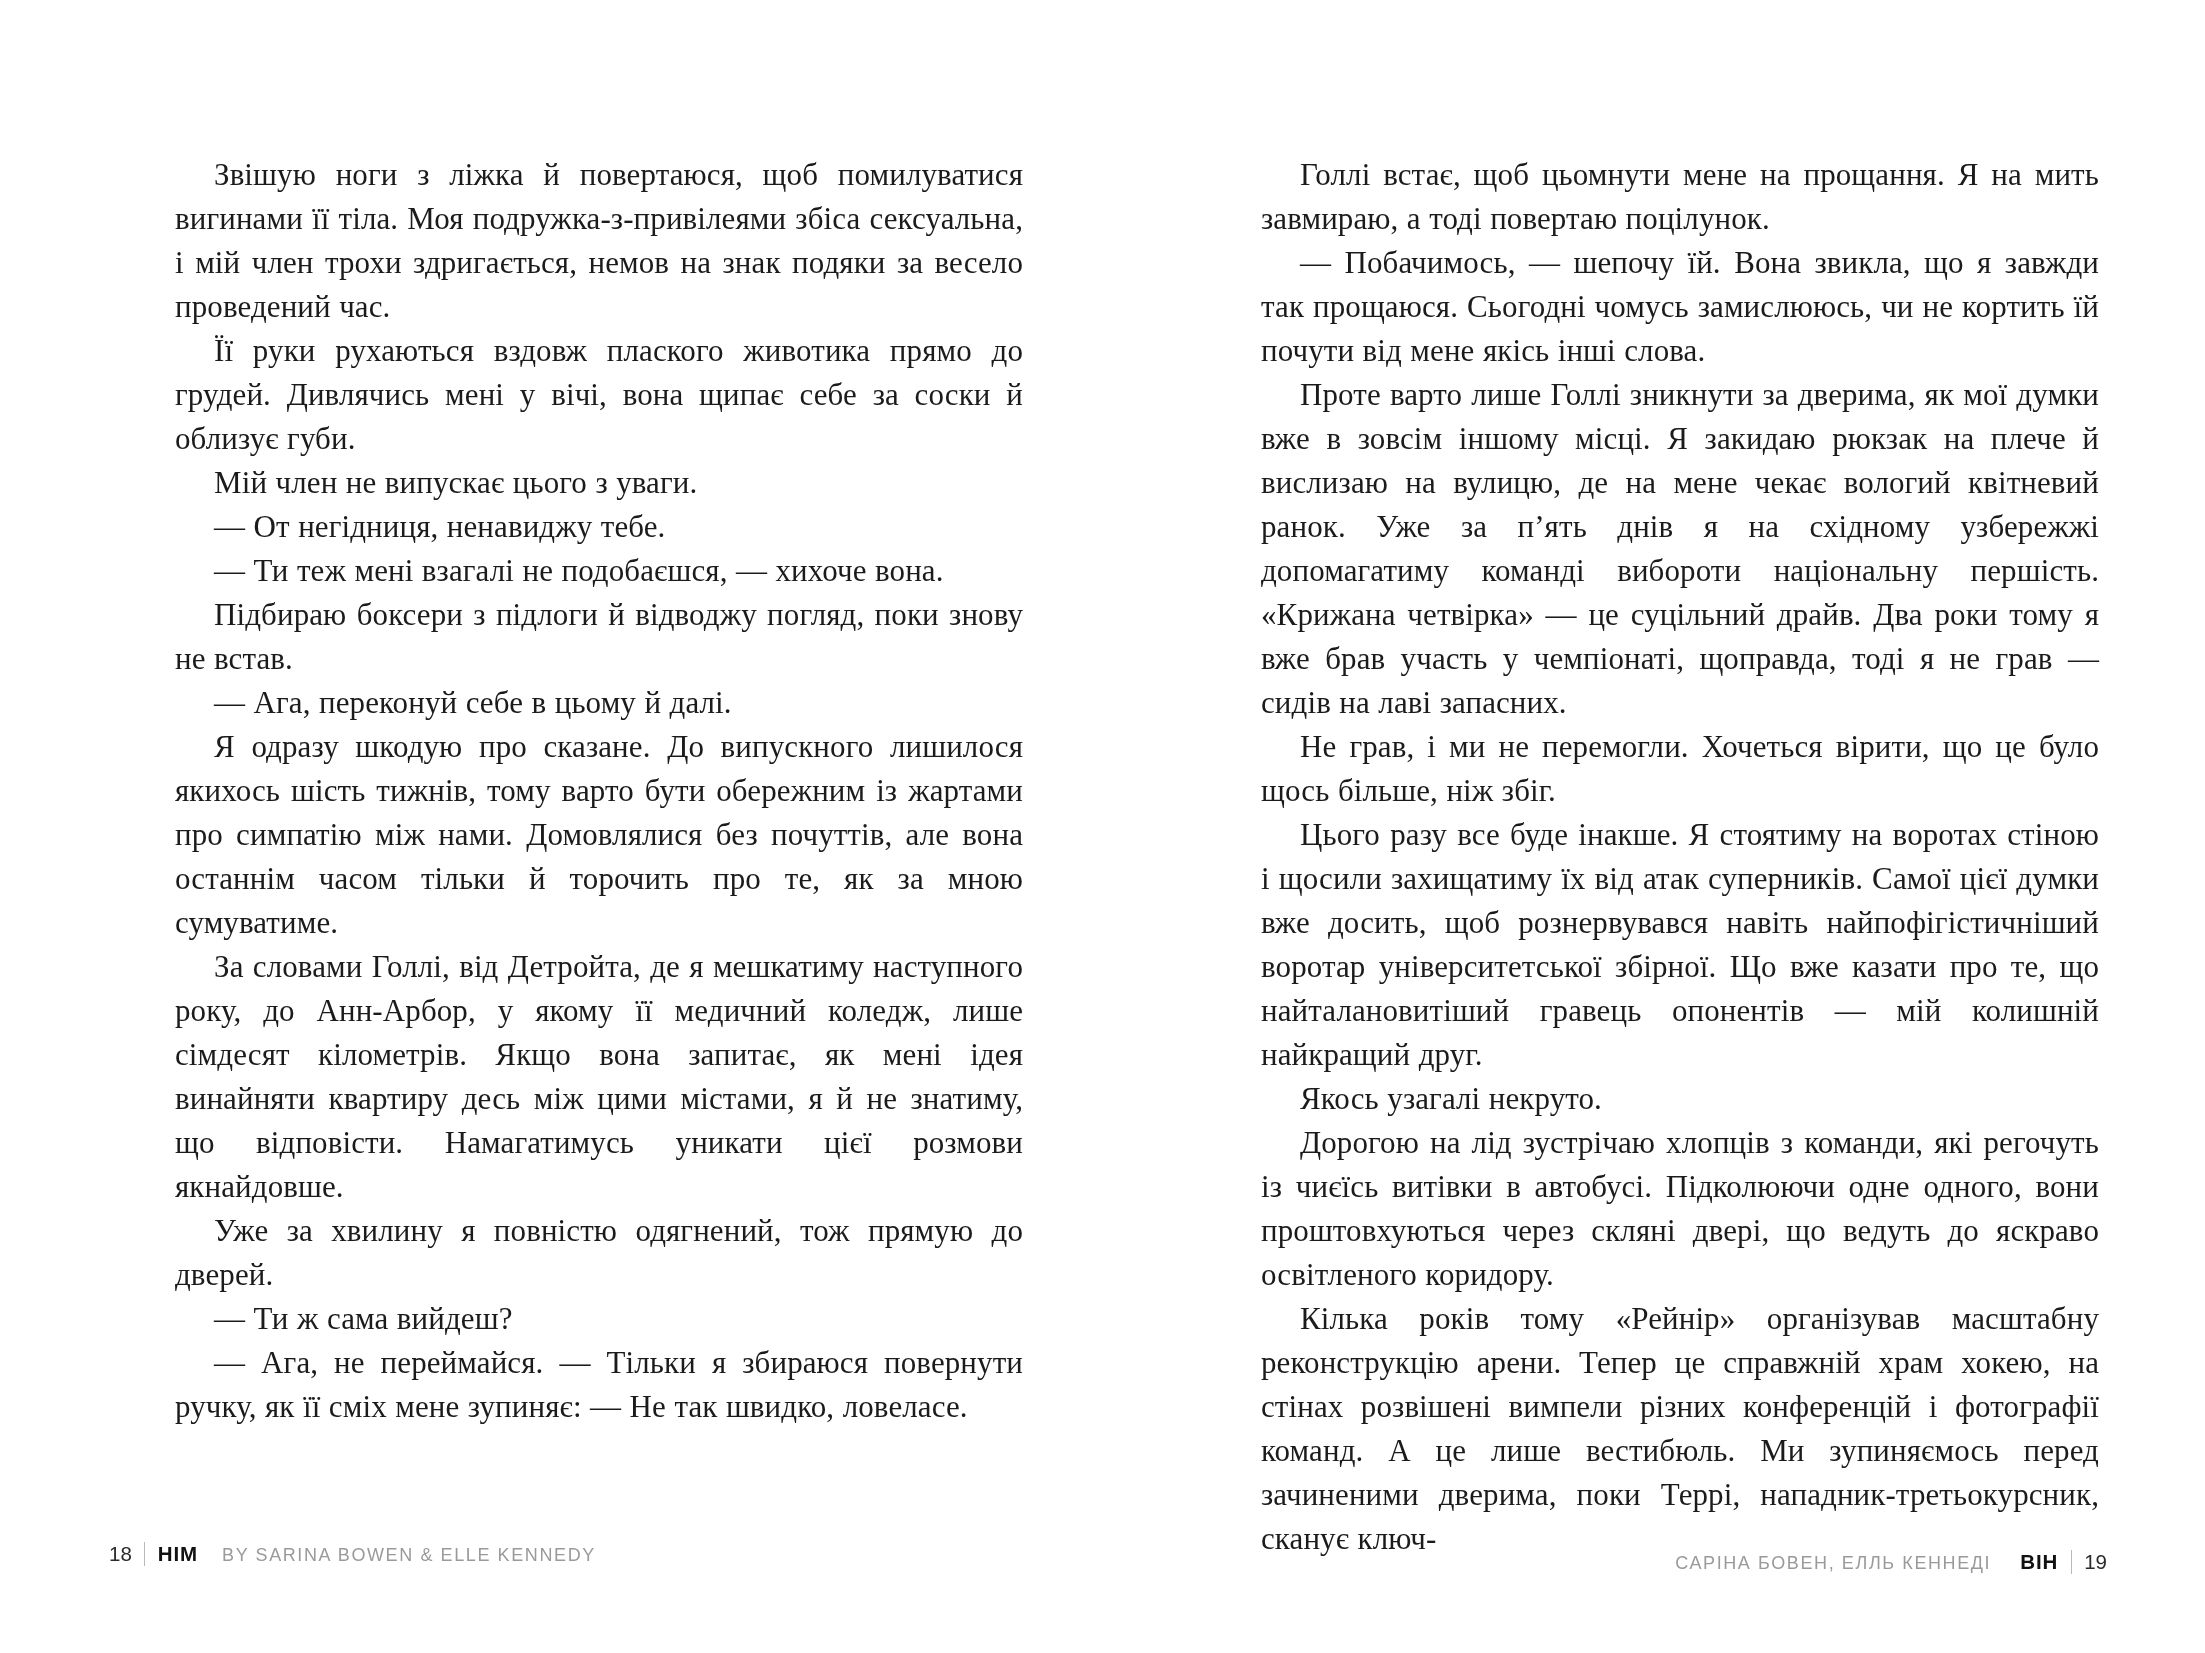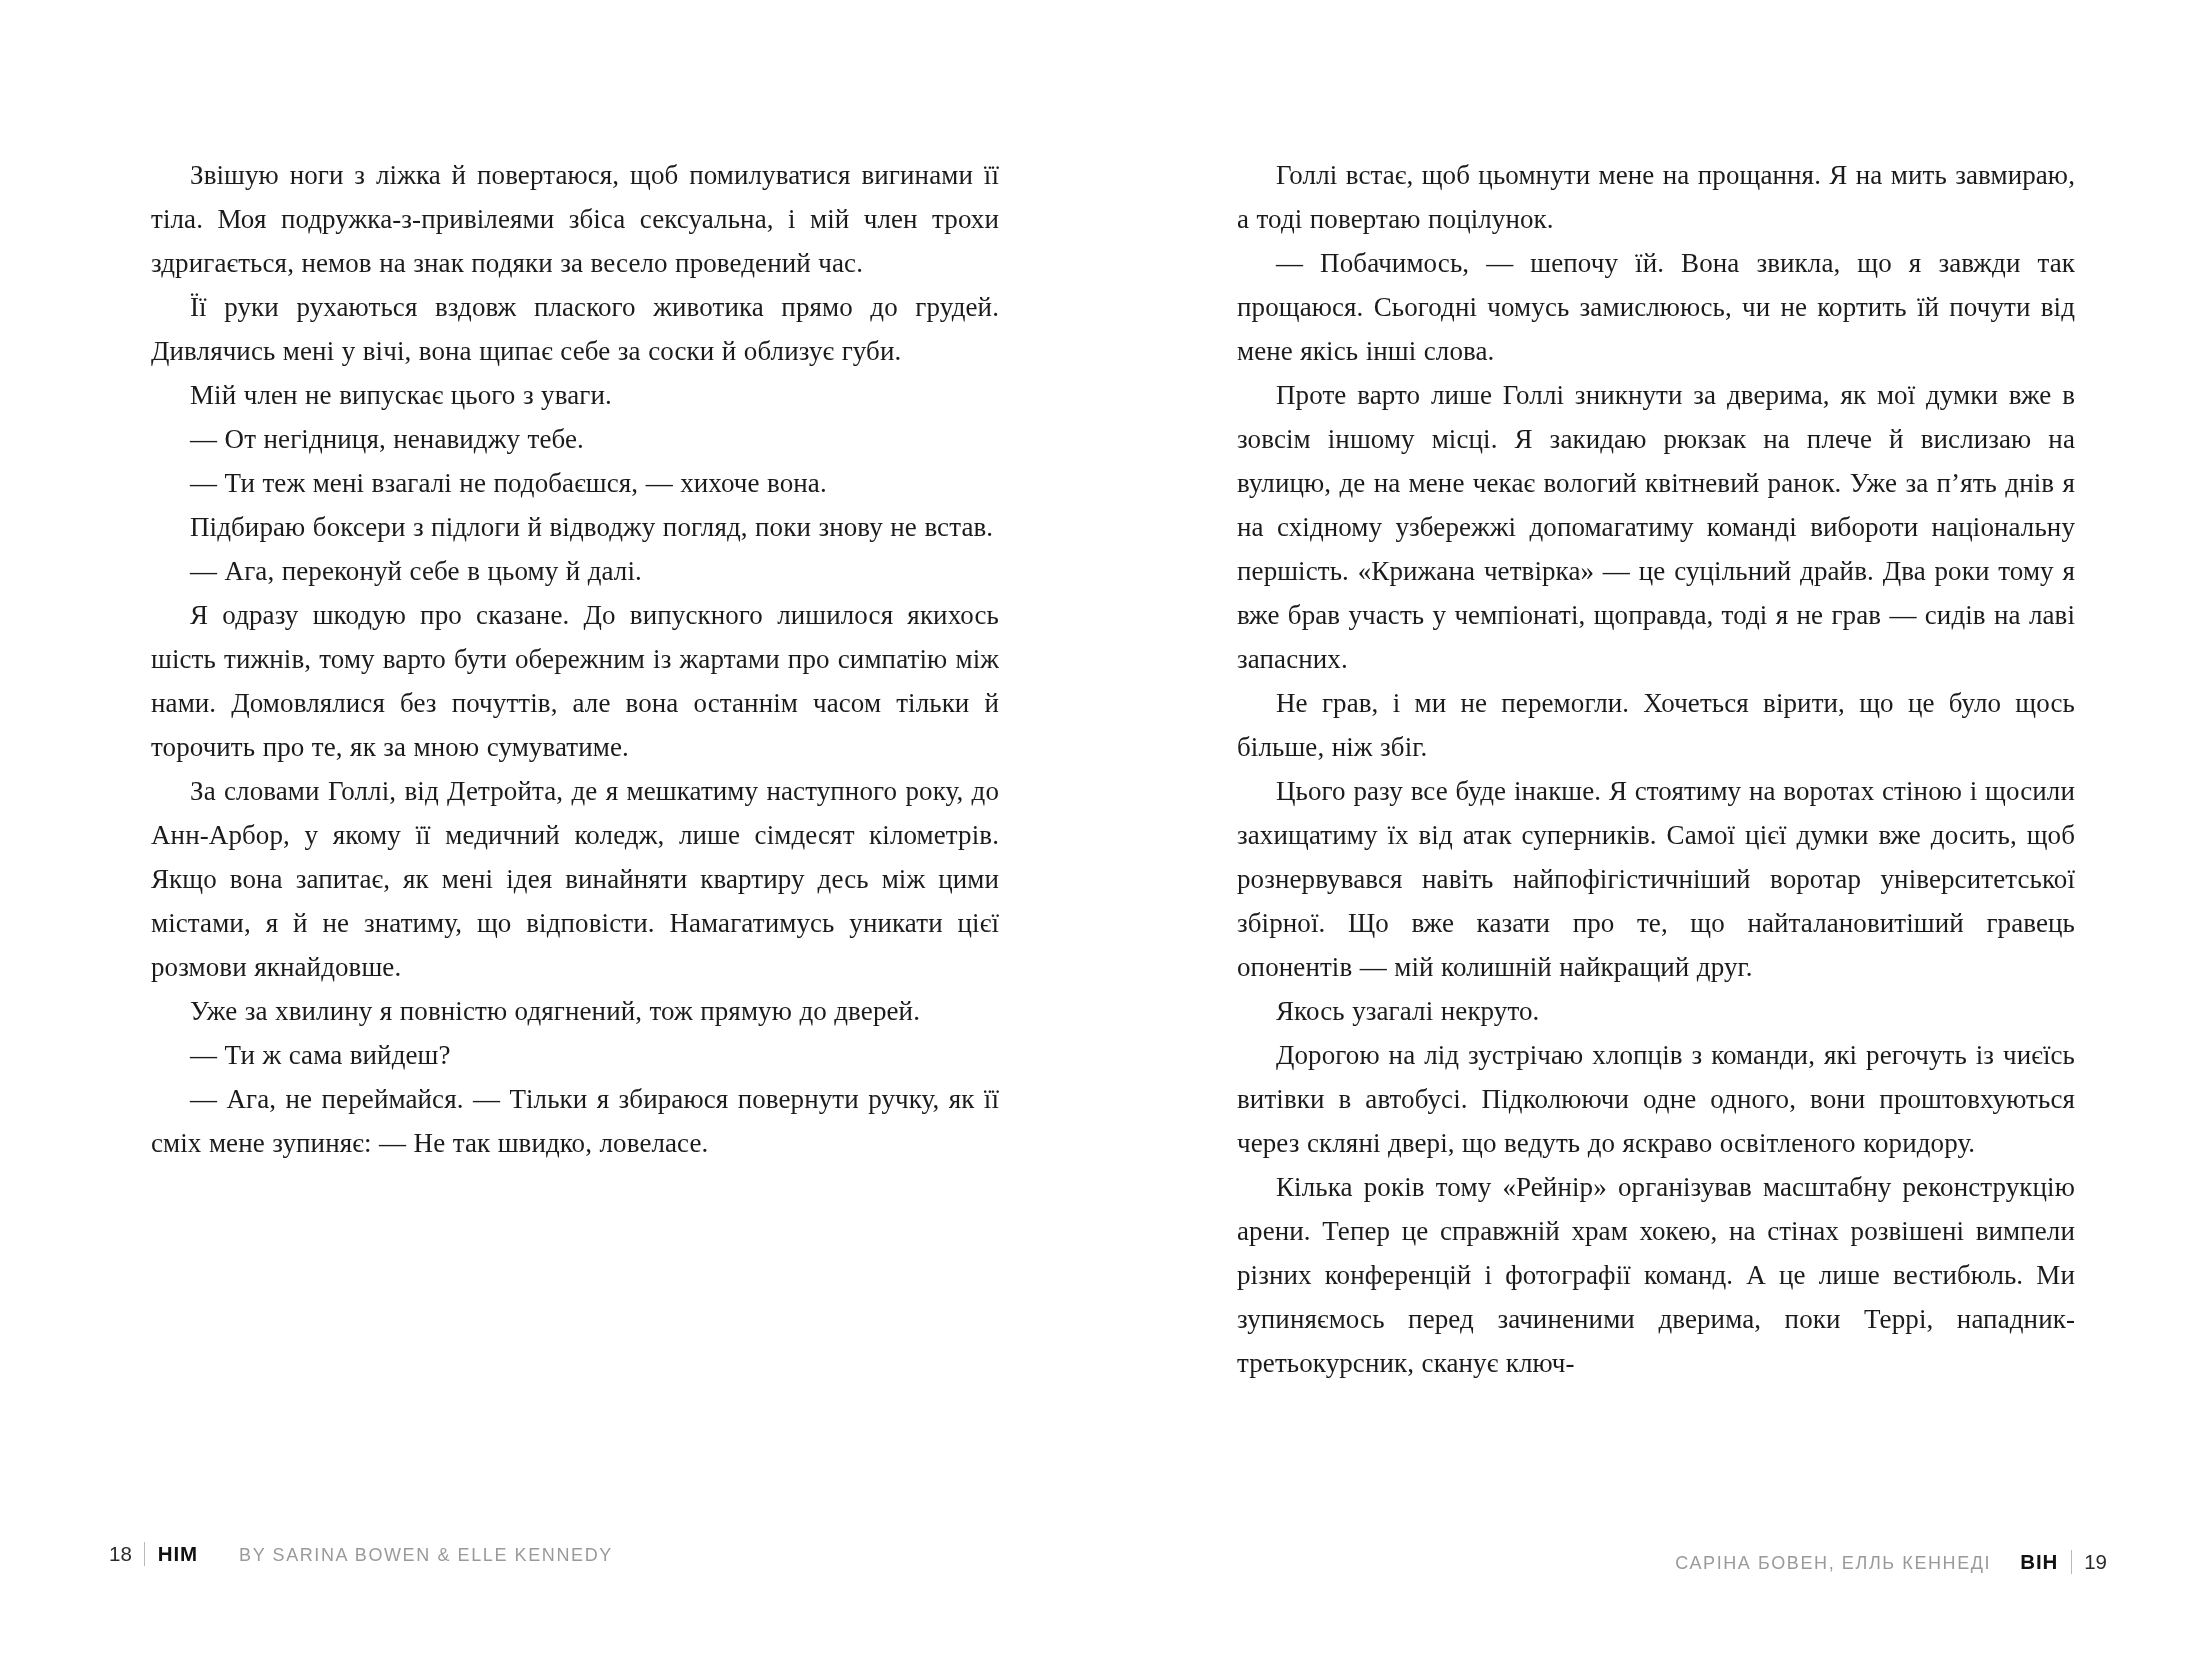--- a/index.html
+++ b/index.html
@@ -10,25 +10,26 @@
   }
   body {
     position: relative;
     font-family: "Liberation Serif", "DejaVu Serif", serif;
     color: #1b1b1b;
     overflow: hidden;
   }
   .text-block {
     position: absolute;
     top: 153px;
-    font-size: 27px;
+    font-size: 31px;
     line-height: 44px;
     text-align: justify;
     letter-spacing: 0.1px;
     word-spacing: 0.6px;
+    margin-left: 24px;
   }
   .text-left  { left: 151px;  width: 848px; }
   .text-right { left: 1237px; width: 838px; }
   .para { text-indent: 39px; }
 
   .page-footer {
     position: absolute;
     top: 1542px;
     display: flex;
     align-items: flex-end;
@@ -50,21 +51,21 @@
     font-weight: bold;
     letter-spacing: 0.9px;
     color: #111111;
   }
   .page-num { color: #2b2b2b; }
   .muted {
     color: #9a9a9a;
     font-size: 18px;
     letter-spacing: 1.6px;
   }
-  .footer-left  .muted { margin-left: 41px; }
+  .footer-left  .muted { margin-left: 24px; }
   .footer-right .muted { margin-right: 29px; }
 </style>
 </head>
 <body>
 
 <section class="text-block text-left">
     <p class="para">Звішую ноги з ліжка й повертаюся, щоб помилуватися вигинами її тіла. Моя подружка-з-привілеями збіса сексуальна, і мій член трохи здригається, немов на знак подяки за весело проведений час.</p>
     <p class="para">Її руки рухаються вздовж плаского животика прямо до грудей. Дивлячись мені у вічі, вона щипає себе за соски й облизує губи.</p>
     <p class="para">Мій член не випускає цього з уваги.</p>
     <p class="para">— От негідниця, ненавиджу тебе.</p>

